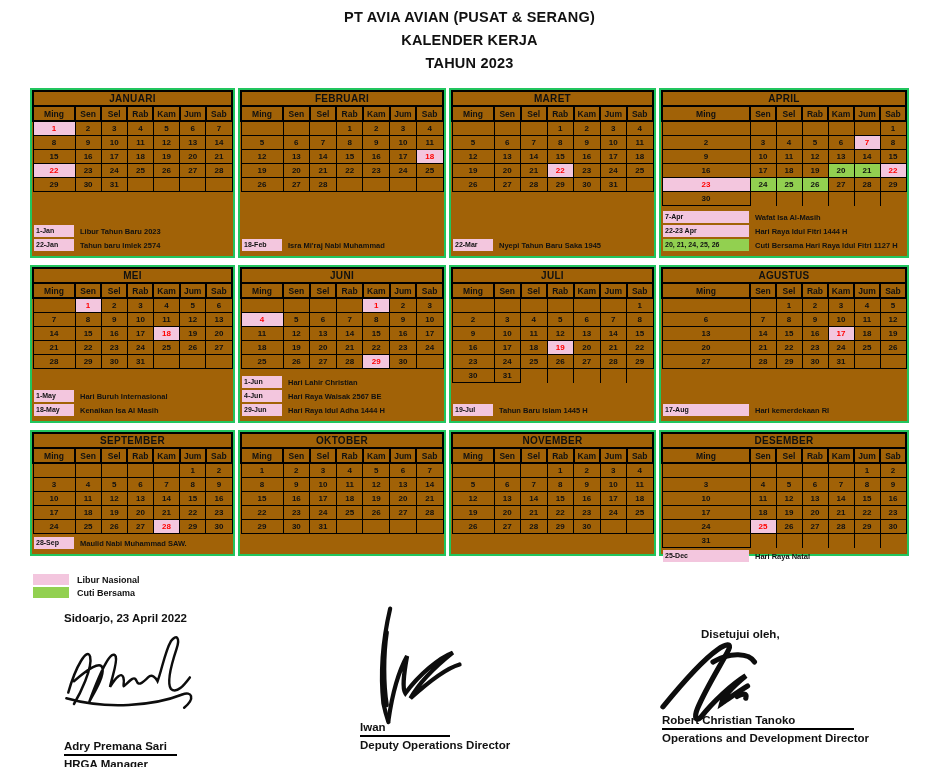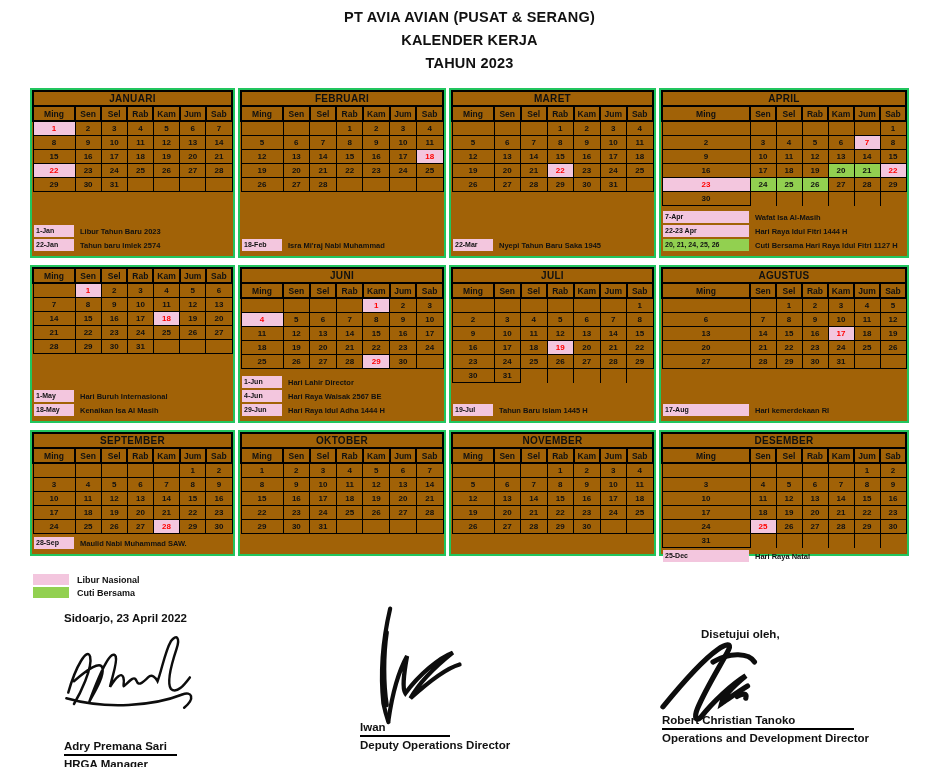--- a/index.html
+++ b/index.html
@@ -415,20 +415,23 @@
           <col style="width: 42px;">
           <col>
           <col>
           <col>
           <col>
           <col>
           <col>
         </colgroup>
         <tbody>
           <tr>
+            <th colspan="7" class="mtitle">MEI</th>
+          </tr>
+          <tr>
             <th class="dow">Ming</th>
             <th class="dow">Sen</th>
             <th class="dow">Sel</th>
             <th class="dow">Rab</th>
             <th class="dow">Kam</th>
             <th class="dow">Jum</th>
             <th class="dow">Sab</th>
           </tr>
           <tr>
             <td></td>
@@ -555,21 +558,21 @@
             <td>28</td>
             <td class="hl-pink">29</td>
             <td>30</td>
             <td></td>
           </tr>
         </tbody>
       </table>
       <div class="notes">
         <div class="note-row">
           <span class="note-label pink">1-Jun</span>
-          <span class="note-text">Hari Lahir Director</span>
+          <span class="note-text">Hari Lahir Christian</span>
         </div>
         <div class="note-row">
           <span class="note-label pink">4-Jun</span>
           <span class="note-text">Hari Raya Waisak 2567 BE</span>
         </div>
         <div class="note-row">
           <span class="note-label pink">29-Jun</span>
           <span class="note-text">Hari Raya Idul Adha 1444 H</span>
         </div>
       </div>

